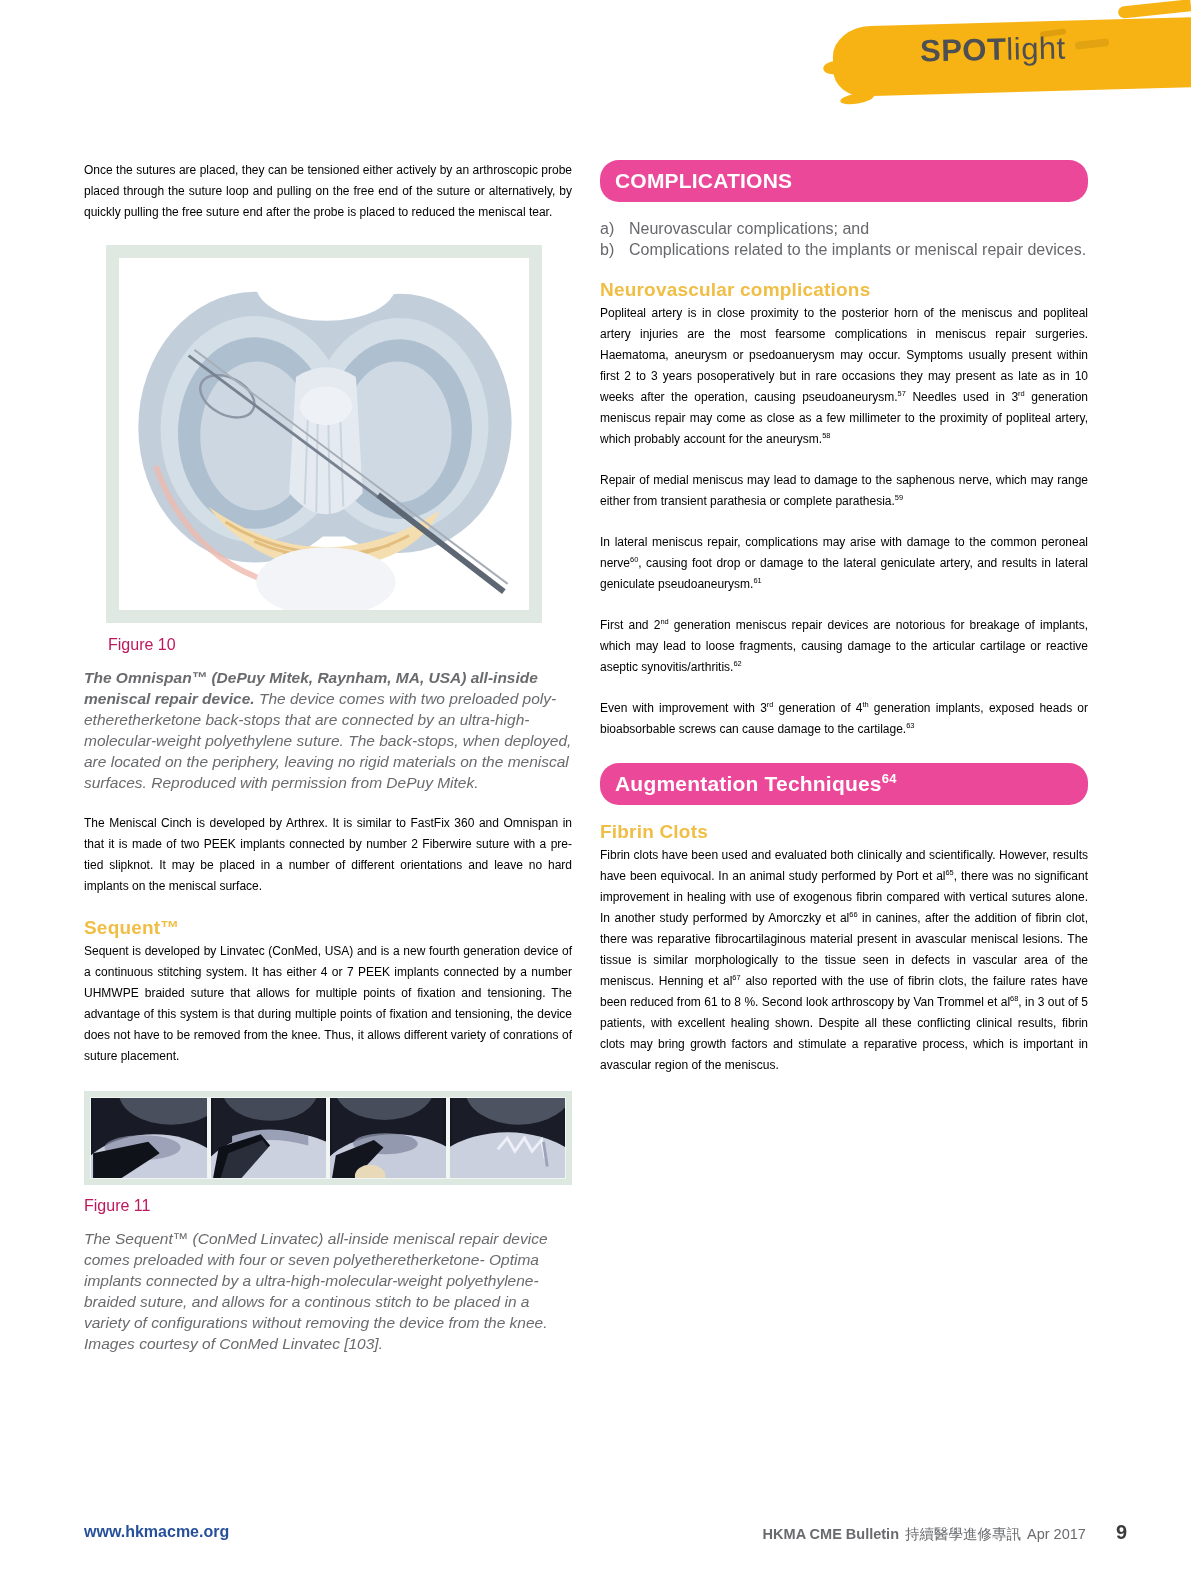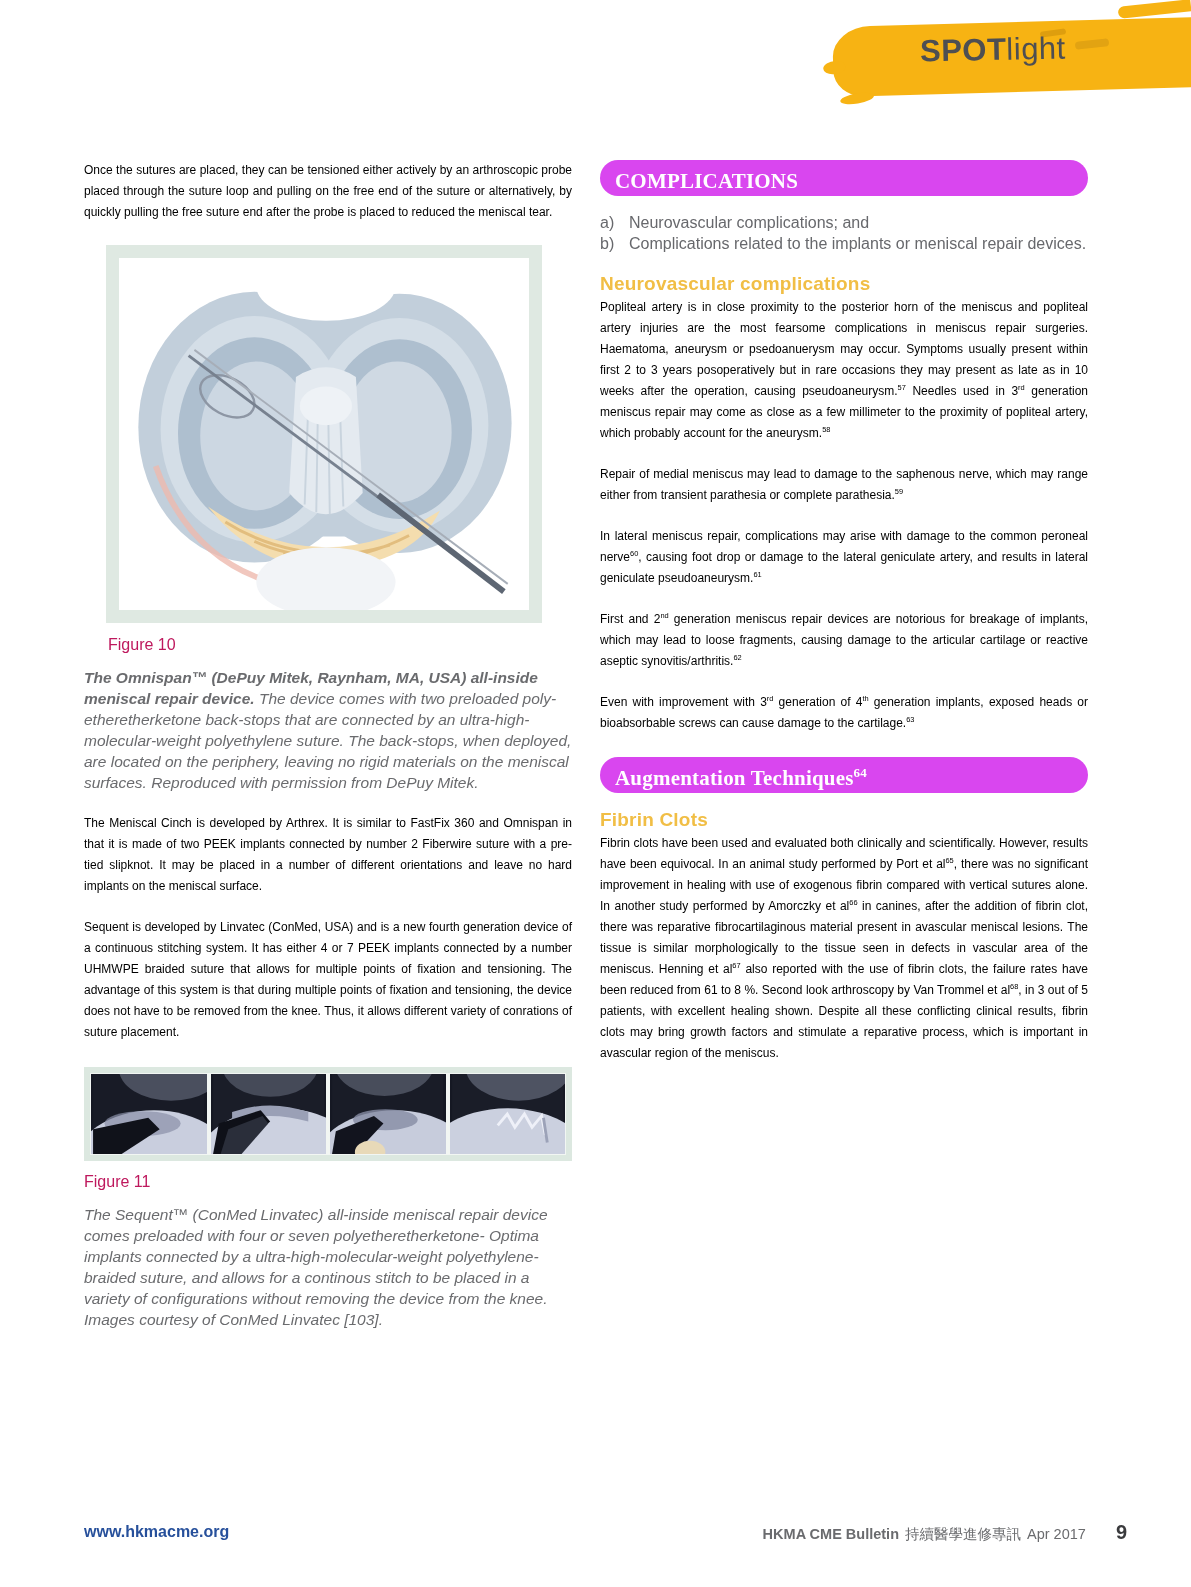--- a/index.html
+++ b/index.html
@@ -60,24 +60,24 @@
     color:#000000; margin-bottom:20px;
   }
   .bt sup, .banner sup { font-size:62%; vertical-align:super; line-height:0; }
 
   .sub-heading {
     font-size:19px; font-weight:bold; color:#F1BE45;
     line-height:22px; margin-bottom:2px; letter-spacing:.2px;
   }
 
   .banner {
-    background:#d946ef; color:#ffffff;
+    background:#ec4899; color:#ffffff;
     font-size:21px; font-weight:bold; letter-spacing:.2px;
-    border-radius:19px; height:36px; line-height:42px;
-    padding-left:15px; margin-bottom:16px;font-family:Liberation Serif, serif;
+    border-radius:19px; height:42px; line-height:42px;
+    padding-left:15px; margin-bottom:16px;
   }
 
   
   .fig10-frame {
     margin-left:22px; width:436px; height:378px;
     border:13px solid #DFE9E2; background:#ffffff;
     margin-bottom:13px;
   }
   .fig10-frame svg { width:100%; height:100%; display:block; }
 
@@ -166,20 +166,21 @@
         <line x1="268" y1="240" x2="398" y2="340" stroke="#5D6673" stroke-width="6"></line>
       </svg>
     </div>
 
     <div class="fig-label indent">Figure 10</div>
 
     <p class="fig-caption"><b>The Omnispan™ (DePuy Mitek, Raynham, MA, USA) all-inside meniscal repair device.</b><span> The device comes with two preloaded poly-etheretherketone back-stops that are connected by an ultra-high-molecular-weight polyethylene suture. The back-stops, when deployed, are located on the periphery, leaving no rigid materials on the meniscal surfaces. Reproduced with permission from DePuy Mitek.</span></p>
 
     <p class="bt">The Meniscal Cinch is developed by Arthrex. It is similar to FastFix 360 and Omnispan in that it is made of two PEEK implants connected by number 2 Fiberwire suture with a pre-tied slipknot. It may be placed in a number of different orientations and leave no hard implants on the meniscal surface.</p>
 
+    <div class="sub-heading" style="margin-top:12px;">Sequent™</div>
     <p class="bt" style="margin-bottom:24px;">Sequent is developed by Linvatec (ConMed, USA) and is a new fourth generation device of a continuous stitching system. It has either 4 or 7 PEEK implants connected by a number UHMWPE braided suture that allows for multiple points of fixation and tensioning. The advantage of this system is that during multiple points of fixation and tensioning, the device does not have to be removed from the knee. Thus, it allows different variety of conrations of suture placement.</p>
 
     <div class="fig11-frame">
       <div class="ph">
         <svg viewBox="0 0 117 84">
           <rect width="117" height="84" fill="#181B26"></rect>
           <ellipse cx="82" cy="-6" rx="55" ry="34" fill="#4A4F5E"></ellipse>
           <ellipse cx="64" cy="96" rx="84" ry="58" fill="#C9CEDE"></ellipse>
           <ellipse cx="52" cy="52" rx="40" ry="13" fill="#8A90A8" opacity="0.7"></ellipse>
           <polygon points="0,84 0,58 58,46 70,58 30,84" fill="#10121A"></polygon>

